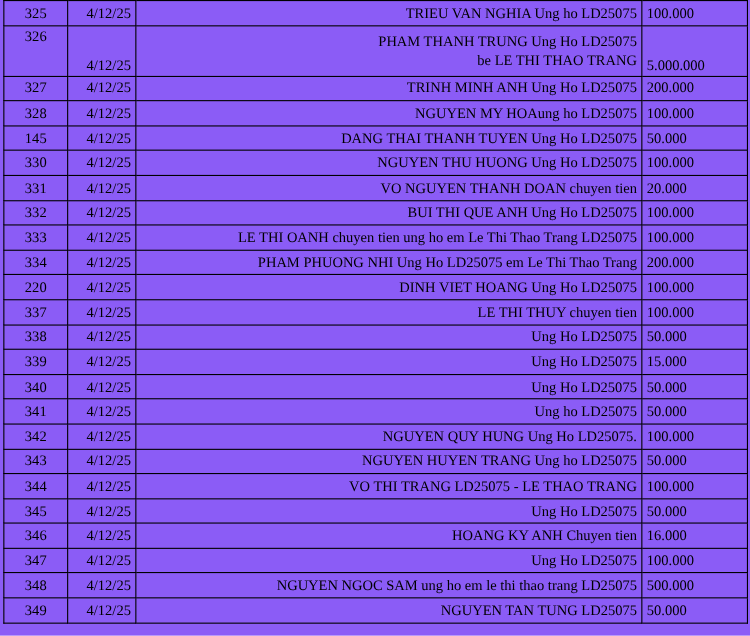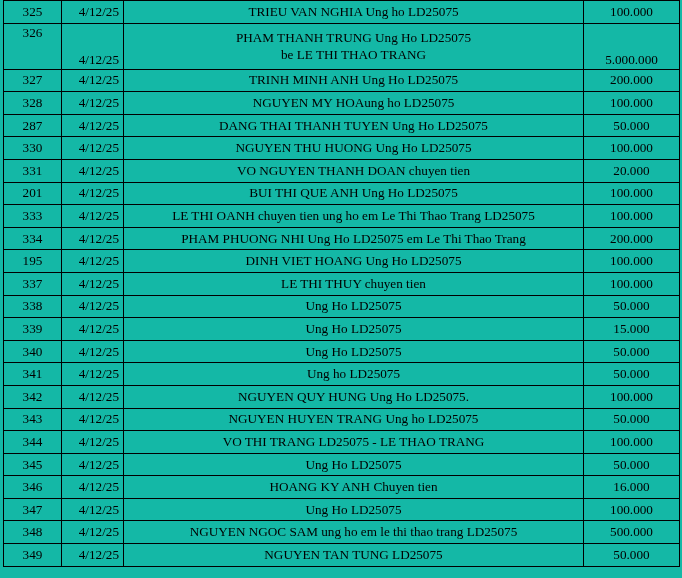--- a/index.html
+++ b/index.html
@@ -9,21 +9,21 @@
   }
   body {
     font-family: "Liberation Serif", serif;
     color: #000000;
   }
   #sheet {
     width: 682px;
     height: 578px;
     position: relative;
     overflow: hidden;
-    background: #14b8a6;
+    background: #8b5cf6;
   }
   table.ledger {
     border-collapse: collapse;
     table-layout: fixed;
     width: 676px;
     margin-left: 3px;
     font-size: 13.2px;
   }
   table.ledger td {
     border: 1px solid #000000;
@@ -39,24 +39,23 @@
   col.c-desc { width: 460px; }
   col.c-amt { width: 96px; }
 
   td.idx {
     text-align: center;
   }
   td.date {
     text-align: right;
   }
   td.desc {
-    text-align: center;
+    text-align: right;
   }
   td.amt {
-    text-align: center;
   }
   
   tr.tall td {
     height: 43px;
     vertical-align: middle;
     margin-top: 44px;
   }
   tr.tall td.desc {
     white-space: normal;
     line-height: 1.28;
@@ -105,57 +104,57 @@
           <td class="desc">TRINH MINH ANH Ung Ho LD25075</td>
           <td class="amt">200.000</td>
         </tr>
         <tr>
           <td class="idx">328</td>
           <td class="date">4/12/25</td>
           <td class="desc">NGUYEN MY HOAung ho LD25075</td>
           <td class="amt">100.000</td>
         </tr>
         <tr>
-          <td class="idx">287</td>
+          <td class="idx">145</td>
           <td class="date">4/12/25</td>
           <td class="desc">DANG THAI THANH TUYEN Ung Ho LD25075</td>
           <td class="amt">50.000</td>
         </tr>
         <tr>
           <td class="idx">330</td>
           <td class="date">4/12/25</td>
           <td class="desc">NGUYEN THU HUONG Ung Ho LD25075</td>
           <td class="amt">100.000</td>
         </tr>
         <tr>
           <td class="idx">331</td>
           <td class="date">4/12/25</td>
           <td class="desc">VO NGUYEN THANH DOAN chuyen tien</td>
           <td class="amt">20.000</td>
         </tr>
         <tr>
-          <td class="idx">201</td>
+          <td class="idx">332</td>
           <td class="date">4/12/25</td>
           <td class="desc">BUI THI QUE ANH Ung Ho LD25075</td>
           <td class="amt">100.000</td>
         </tr>
         <tr>
           <td class="idx">333</td>
           <td class="date">4/12/25</td>
           <td class="desc">LE THI OANH chuyen tien ung ho em Le Thi Thao Trang LD25075</td>
           <td class="amt">100.000</td>
         </tr>
         <tr>
           <td class="idx">334</td>
           <td class="date">4/12/25</td>
           <td class="desc">PHAM PHUONG NHI  Ung Ho LD25075 em Le Thi Thao Trang</td>
           <td class="amt">200.000</td>
         </tr>
         <tr>
-          <td class="idx">195</td>
+          <td class="idx">220</td>
           <td class="date">4/12/25</td>
           <td class="desc">DINH VIET HOANG Ung Ho LD25075</td>
           <td class="amt">100.000</td>
         </tr>
         <tr>
           <td class="idx">337</td>
           <td class="date">4/12/25</td>
           <td class="desc">LE THI THUY chuyen tien</td>
           <td class="amt">100.000</td>
         </tr>

